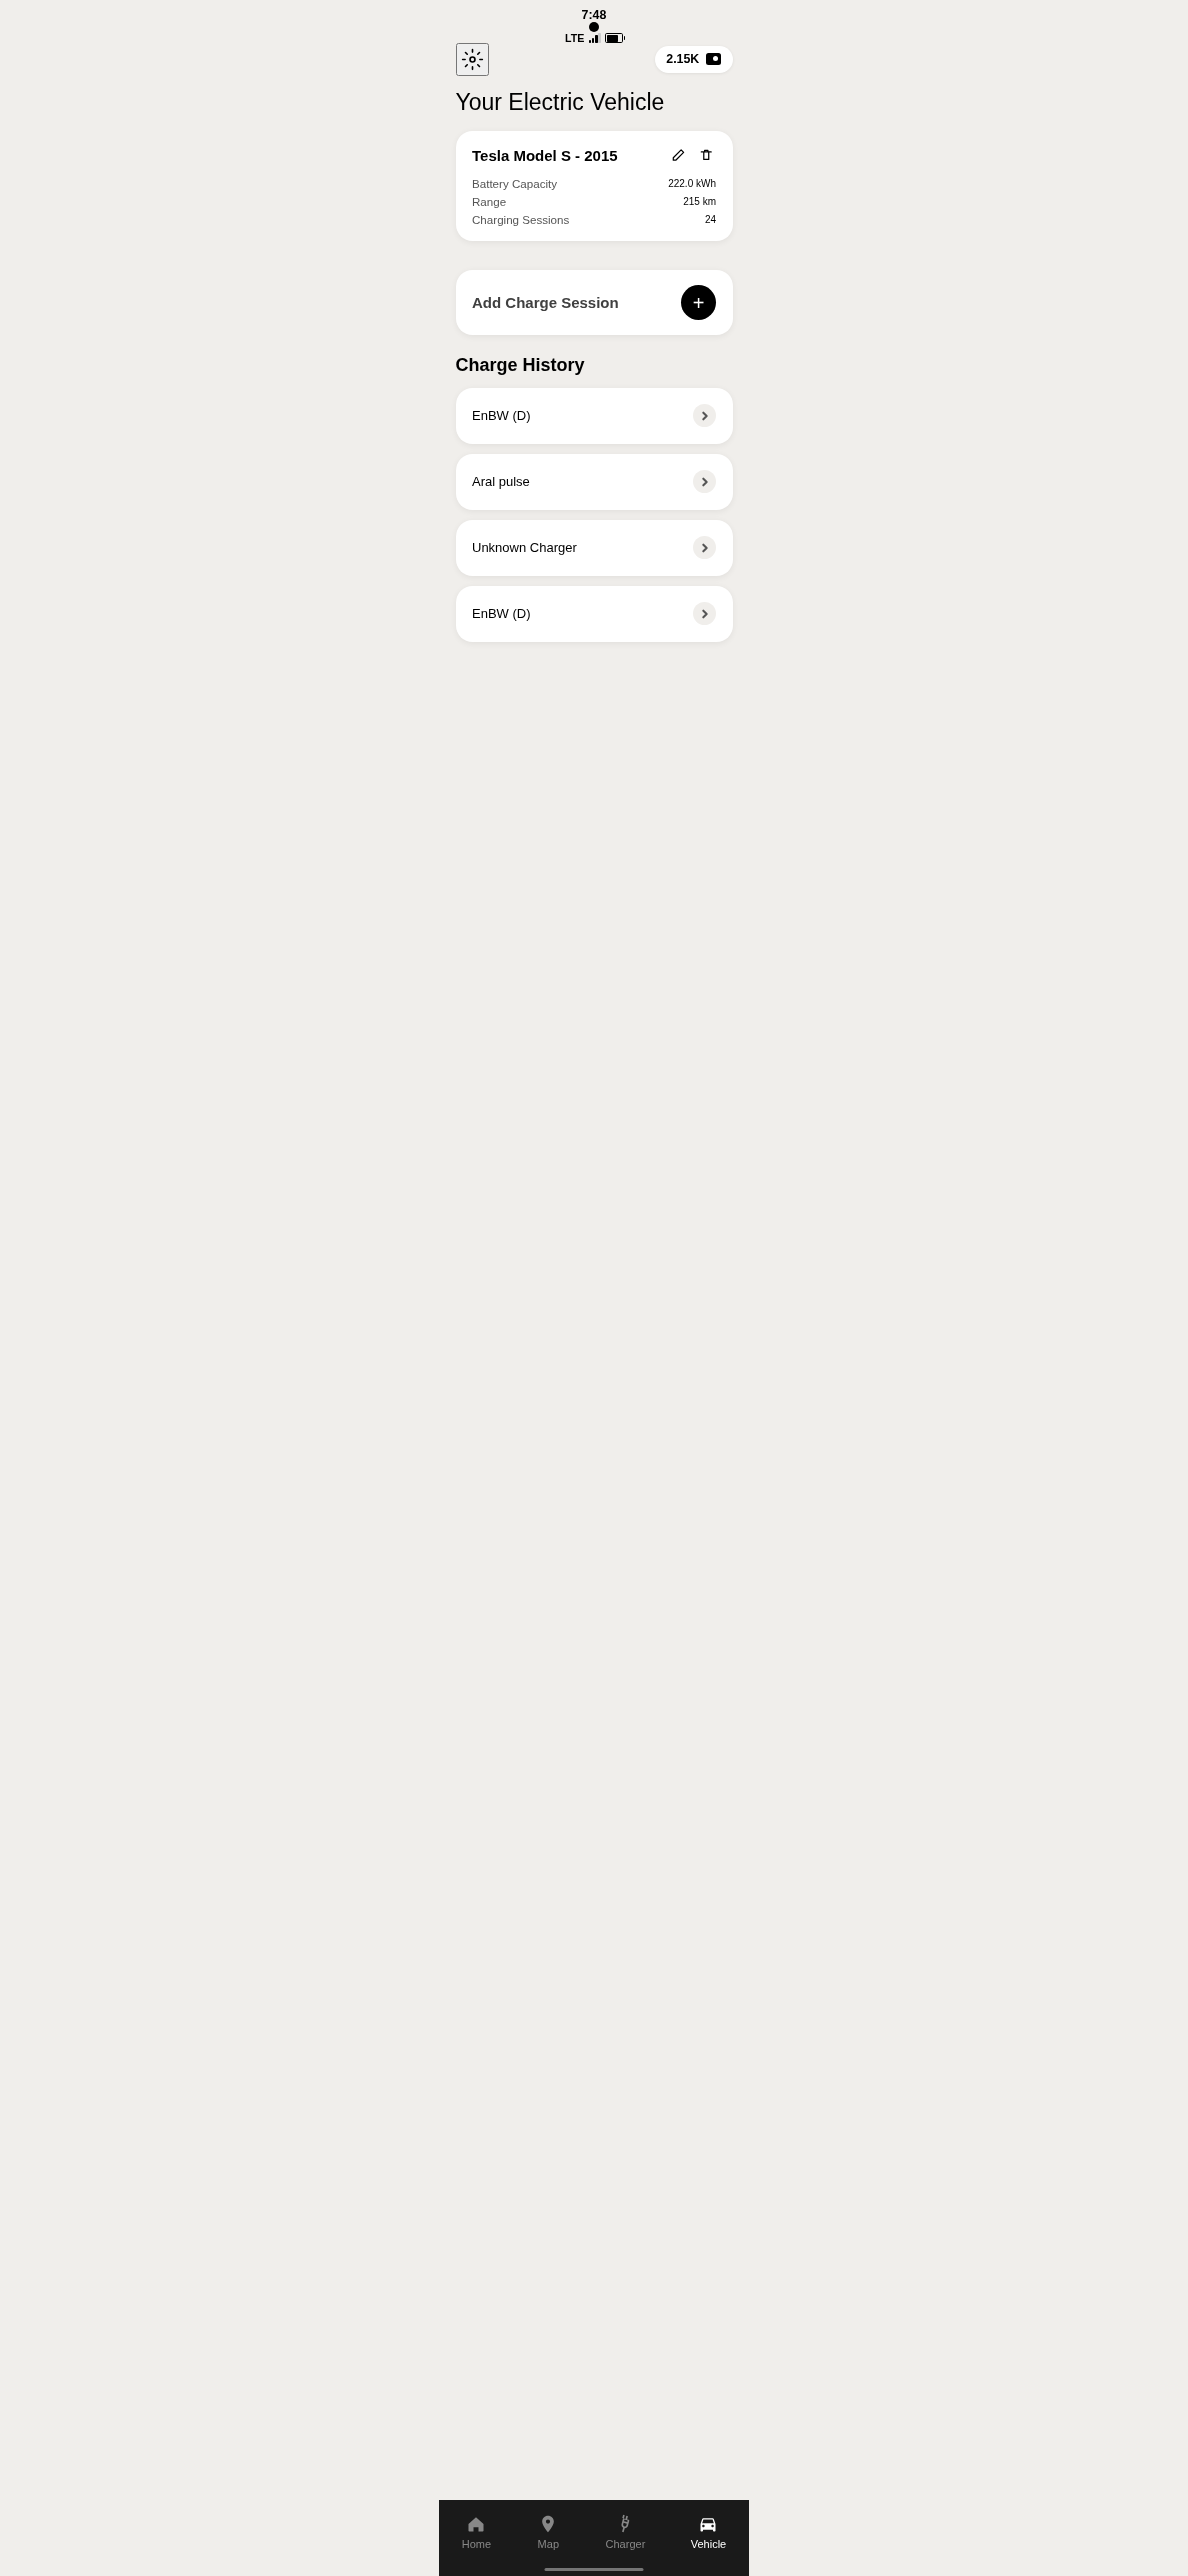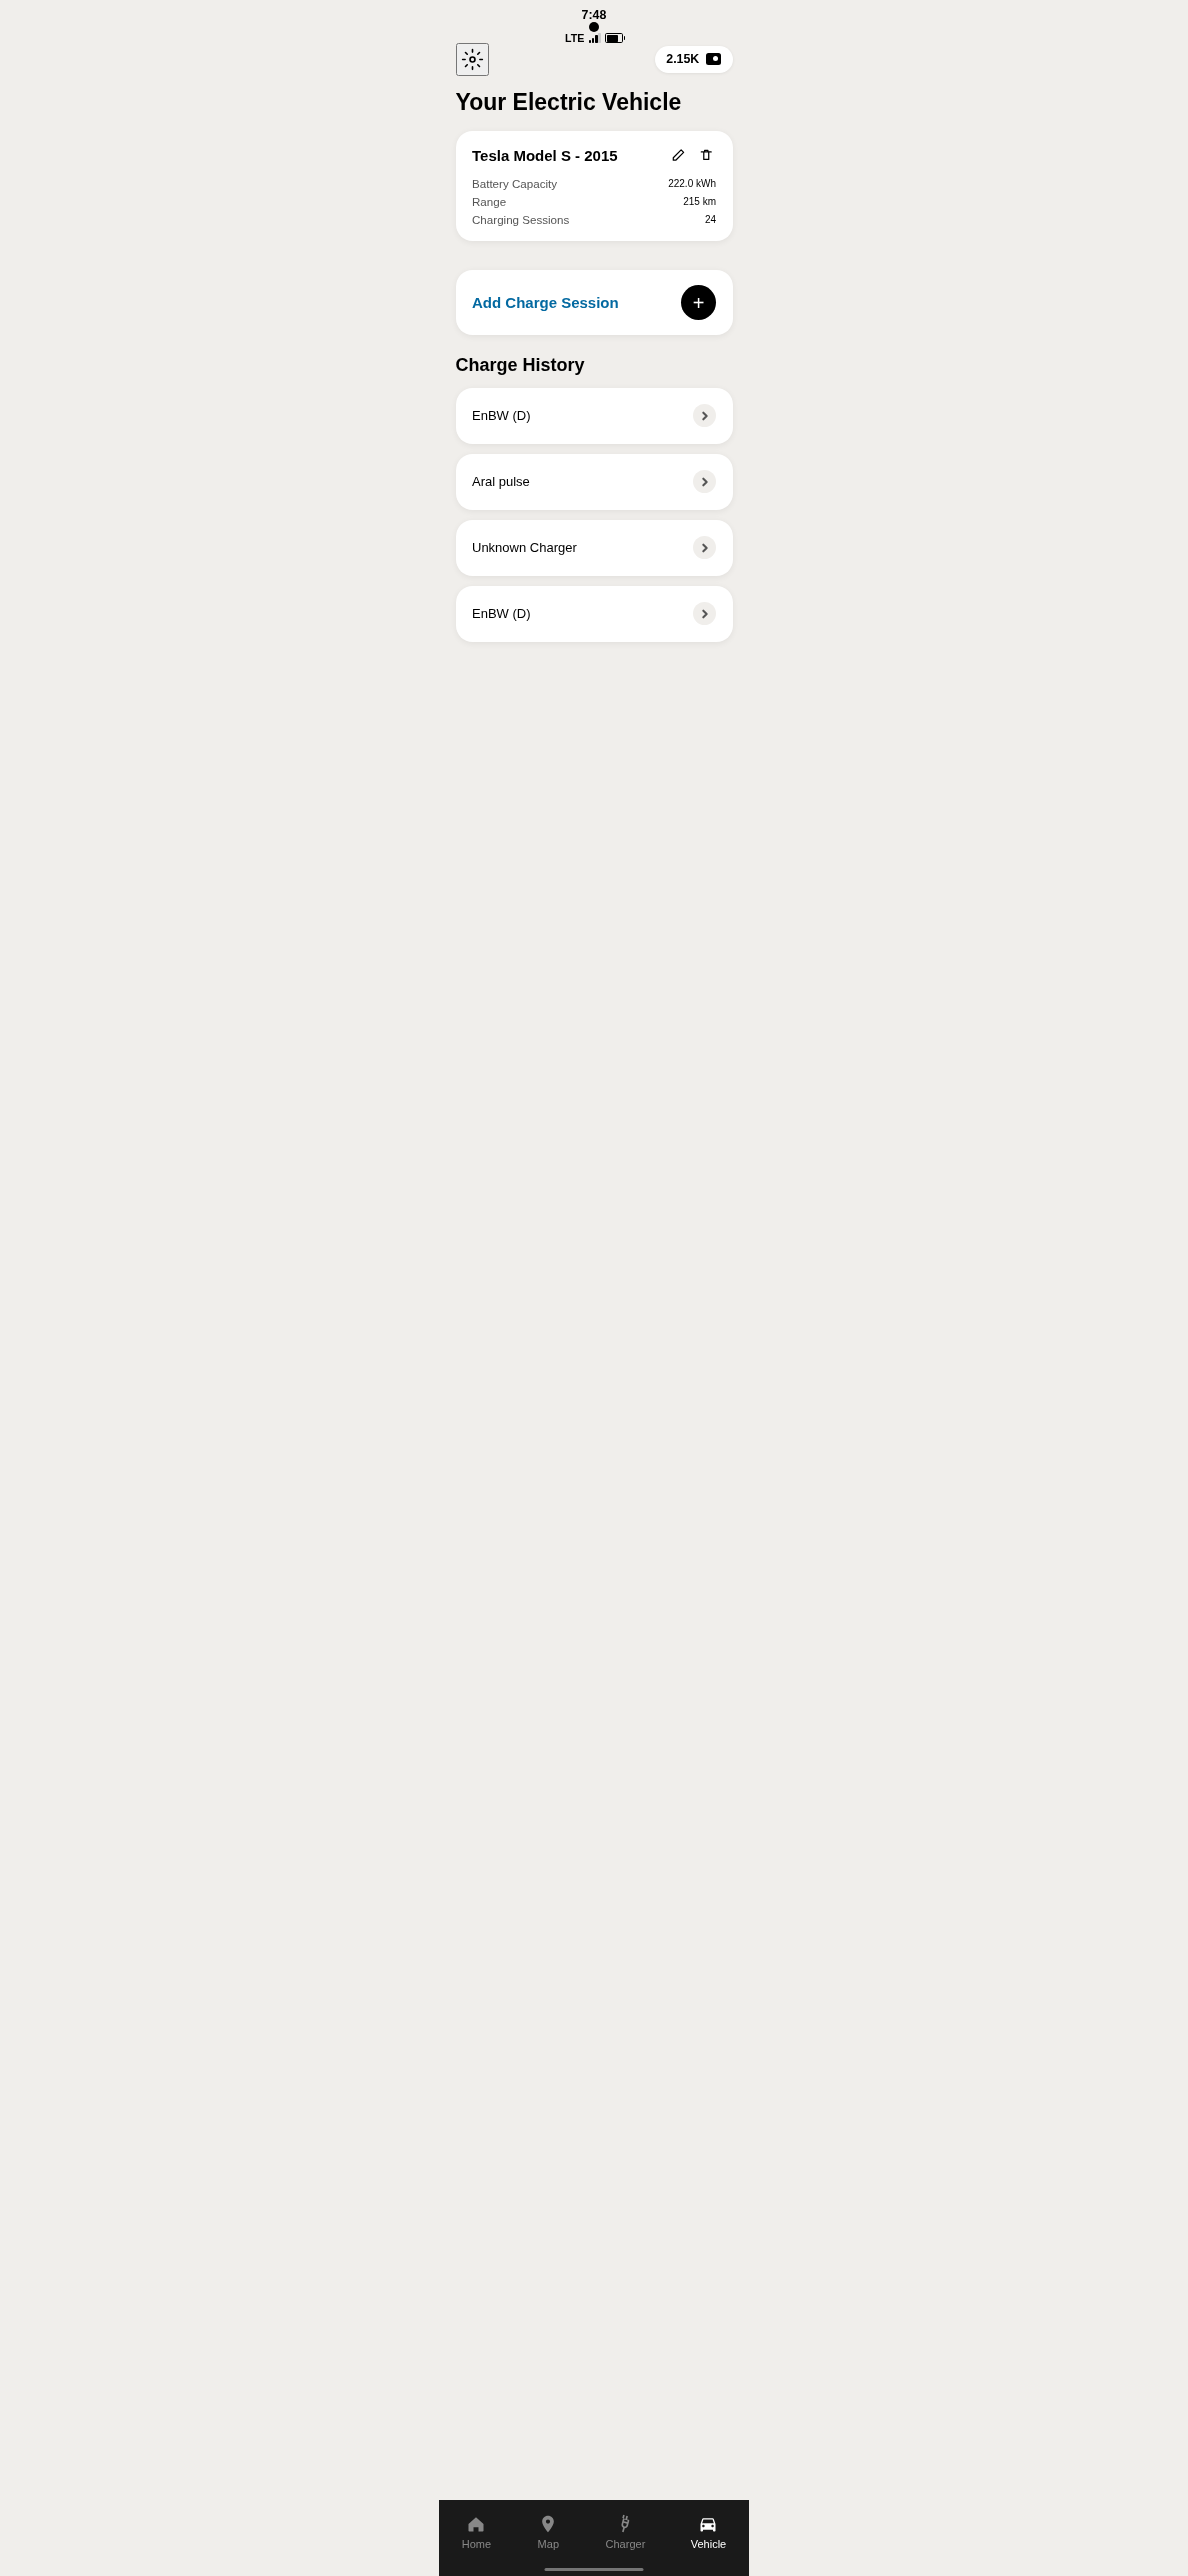--- a/index.html
+++ b/index.html
@@ -167,21 +167,21 @@
       border-radius: 50%;
     }
 
     
     .main-content {
       padding: 0 16.5px 83px 16.5px;
     }
 
     .page-title {
       font-size: 23px;
-      font-weight: 700;
+      font-weight: 400;
       color: #000;
       margin-bottom: 15px;
     }
 
     
     .vehicle-card {
       background: #fff;
       border-radius: 16.5px;
       padding: 15px 16.5px;
       margin-bottom: 29px;
@@ -250,21 +250,21 @@
       display: flex;
       justify-content: space-between;
       align-items: center;
       box-shadow: 0 1.7px 6.6px rgba(0,0,0,0.06);
       cursor: pointer;
     }
 
     .add-session-label {
       font-size: 15px;
       font-weight: 700;
-      color: #0369a1;
+      color: #404040;
     }
 
     .add-btn {
       width: 35px;
       height: 35px;
       background: #000;
       border-radius: 50%;
       display: flex;
       align-items: center;
       justify-content: center;

